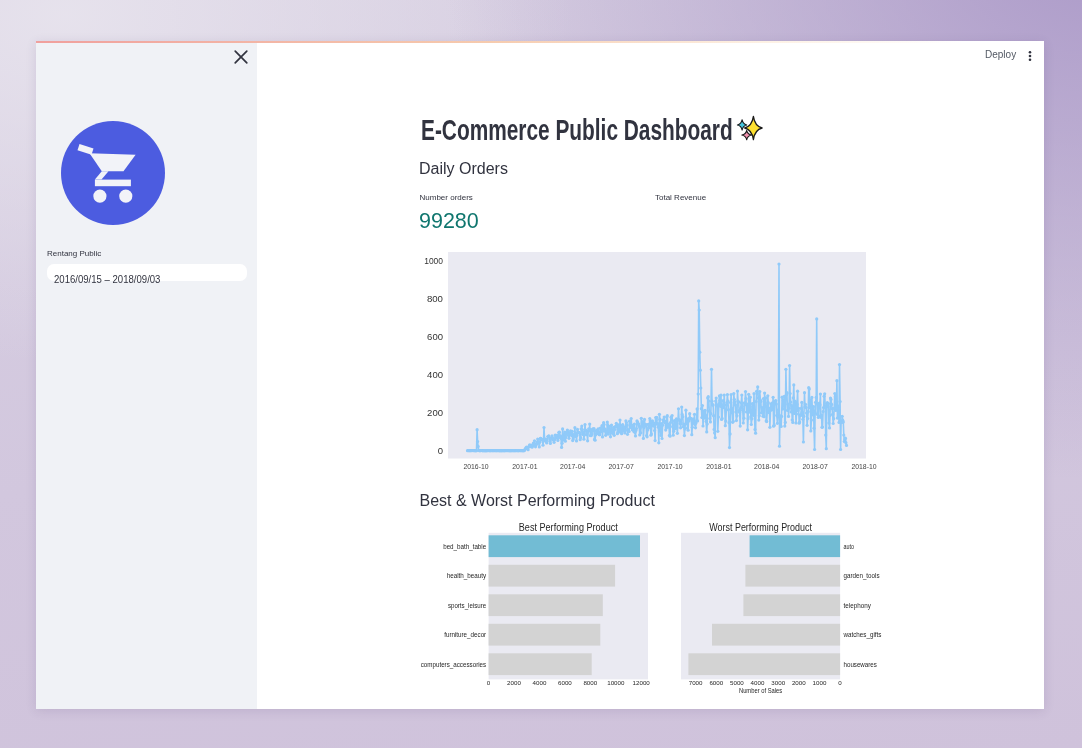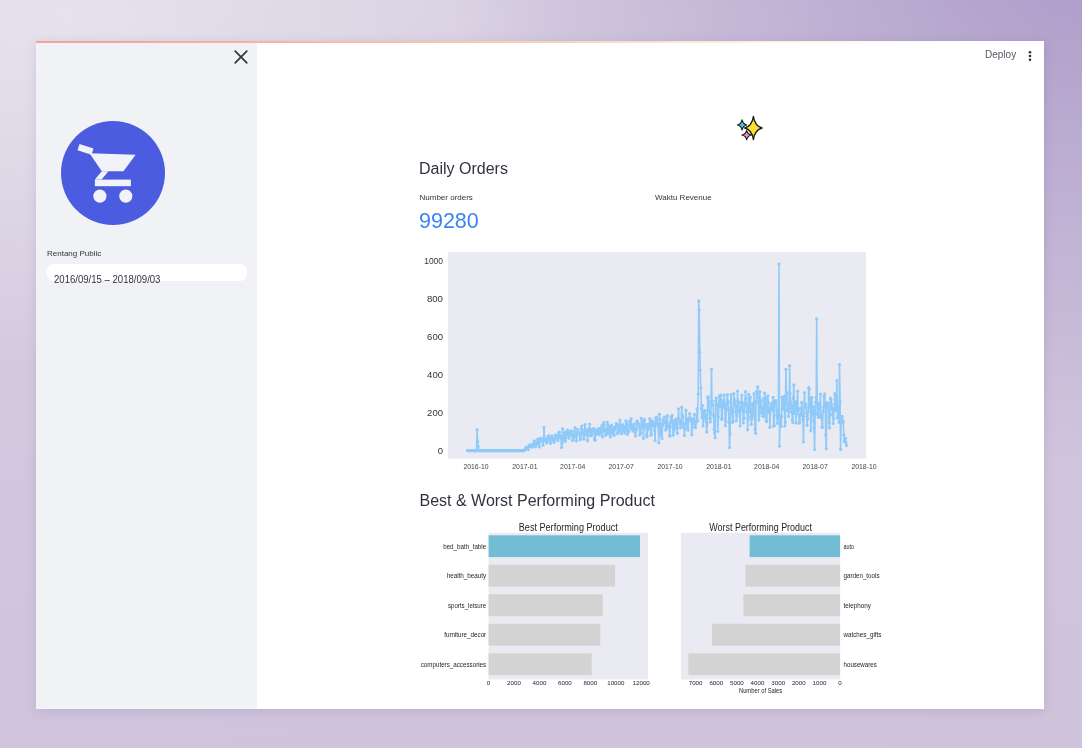--- a/index.html
+++ b/index.html
@@ -11,21 +11,21 @@
 .sidebar{position:absolute;left:0;top:2px;width:221px;height:666px;background:#f0f2f6}
 .xbtn{position:absolute;left:196px;top:4.8px;width:18px;height:18px}
 .slabel{position:absolute;left:11px;top:206px;font-size:8px;color:#31333f}
 .dbox{position:absolute;left:11px;top:221.4px;width:200px;height:17px;background:#fff;border-radius:7px}
 .dbox span{position:absolute;left:7px;top:8.3px;font-size:11px;color:#31333f;display:inline-block;transform:scaleX(.87);transform-origin:0 0;white-space:nowrap}
 .deploy{position:absolute;left:949px;top:8px;font-size:10px;color:#525863}
 .title{position:absolute;left:385px;top:71.5px;font-size:30px;font-weight:bold;color:#31333f;white-space:nowrap}
 .title span{display:inline-block;transform:scaleX(.695);transform-origin:0 0}
 .h2{position:absolute;font-size:16px;font-weight:normal;color:#31333f;white-space:nowrap}
 .mlabel{position:absolute;font-size:8px;color:#31333f}
-.mval{position:absolute;font-size:21.5px;color:#3b82f6;white-space:nowrap}
+.mval{position:absolute;font-size:21.5px;color:#0f766e;white-space:nowrap}
 </style></head>
 <body>
 <div class="win">
 <div class="sidebar">
 <svg class="xbtn" viewBox="0 0 18 18">
         <path d="M3.2 3.2 L14.8 14.8 M14.8 3.2 L3.2 14.8" stroke="#31333f" stroke-width="1.7" stroke-linecap="round"></path>
       </svg>
 <svg style="position:absolute;left:24px;top:77px" width="106" height="106" viewBox="0 0 106 106">
 <circle cx="53" cy="53" r="52" fill="#4c5ce0"></circle>
 <g fill="#f2f3f8">
@@ -44,29 +44,30 @@
 </div>
 <div class="deco"></div>
 <div class="deploy">Deploy</div>
 <svg style="position:absolute;left:989px;top:7.5px" width="10" height="16" viewBox="0 0 10 16">
       <g fill="#31333f">
         <circle cx="5" cy="3.2" r="1.3"></circle>
         <circle cx="5" cy="7" r="1.3"></circle>
         <circle cx="5" cy="10.8" r="1.3"></circle>
       </g>
     </svg>
+<div class="title"><span>E-Commerce Public Dashboard</span></div>
 <svg style="position:absolute;left:700px;top:74px" width="29" height="27" viewBox="736 115 29 27">
       <path d="M742.1,119.7 Q742.852,124.06800000000001 746.8000000000001,124.9 Q742.852,125.732 742.1,130.1 Q741.3480000000001,125.732 737.4,124.9 Q741.3480000000001,124.06800000000001 742.1,119.7 Z" fill="#45c5dd" stroke="#1a1a1a" stroke-width="1.05" stroke-linejoin="round"></path>
       <path d="M753.4,116.4 Q754.792,126.144 762.1,128.0 Q754.792,129.856 753.4,139.6 Q752.0079999999999,129.856 744.6999999999999,128.0 Q752.0079999999999,126.144 753.4,116.4 Z" fill="#fde030" stroke="#1a1a1a" stroke-width="1.3" stroke-linejoin="round"></path>
       <path d="M746.7,130.4 Q747.484,134.34799999999998 751.6,135.1 Q747.484,135.852 746.7,139.79999999999998 Q745.916,135.852 741.8000000000001,135.1 Q745.916,134.34799999999998 746.7,130.4 Z" fill="#f191ae" stroke="#1a1a1a" stroke-width="1.05" stroke-linejoin="round"></path>
     </svg>
 <div class="h2" style="left:383px;top:119px">Daily Orders</div>
 <div class="mlabel" style="left:383.5px;top:151.5px">Number orders</div>
 <div class="mval" style="left:383px;top:167.5px">99280</div>
-<div class="mlabel" style="left:619px;top:151.5px">Waktu Revenue</div>
+<div class="mlabel" style="left:619px;top:151.5px">Total Revenue</div>
 <svg style="position:absolute;left:374px;top:204px" width="480" height="235" viewBox="410 245 480 235">
 <rect x="448" y="252" width="418" height="206.5" fill="#eaeaf2"></rect>
 <g clip-path="url(#c1)">
         <polyline points="467.5,450.7 468.0,450.5 468.6,450.6 469.1,450.6 469.6,450.7 470.2,450.6 470.7,450.6 471.2,450.6 471.8,450.6 472.3,450.5 472.8,450.6 473.3,450.6 473.9,450.6 474.4,450.6 474.9,450.7 475.5,450.6 476.0,450.7 476.5,450.7 477.1,429.7 477.6,441.5 478.1,446.4 478.7,450.5 479.2,450.7 479.7,450.7 480.3,450.6 480.8,450.6 481.3,450.5 481.9,450.6 482.4,450.6 482.9,450.7 483.4,450.7 484.0,450.6 484.5,450.6 485.0,450.7 485.6,450.7 486.1,450.7 486.6,450.7 487.2,450.6 487.7,450.6 488.2,450.5 488.8,450.6 489.3,450.7 489.8,450.7 490.4,450.6 490.9,450.7 491.4,450.5 491.9,450.6 492.5,450.7 493.0,450.6 493.5,450.6 494.1,450.5 494.6,450.7 495.1,450.6 495.7,450.6 496.2,450.6 496.7,450.7 497.3,450.7 497.8,450.5 498.3,450.6 498.9,450.7 499.4,450.6 499.9,450.7 500.5,450.7 501.0,450.7 501.5,450.6 502.0,450.7 502.6,450.6 503.1,450.6 503.6,450.7 504.2,450.7 504.7,450.6 505.2,450.7 505.8,450.6 506.3,450.6 506.8,450.6 507.4,450.6 507.9,450.6 508.4,450.6 509.0,450.6 509.5,450.7 510.0,450.7 510.6,450.6 511.1,450.7 511.6,450.6 512.1,450.6 512.7,450.7 513.2,450.6 513.7,450.7 514.3,450.6 514.8,450.7 515.3,450.6 515.9,450.6 516.4,450.7 516.9,450.5 517.5,450.6 518.0,450.7 518.5,450.6 519.1,450.7 519.6,450.5 520.1,450.6 520.6,450.6 521.2,450.6 521.7,450.6 522.2,450.7 522.8,450.7 523.3,450.7 523.8,450.7 524.4,450.6 524.9,449.5 525.4,448.7 526.0,447.9 526.5,447.1 527.0,448.1 527.6,447.5 528.1,449.7 528.6,447.1 529.2,445.9 529.7,444.8 530.2,445.9 530.7,446.7 531.3,445.1 531.8,446.8 532.3,447.1 532.9,445.5 533.4,443.0 533.9,443.8 534.5,440.8 535.0,444.6 535.5,446.8 536.1,444.8 536.6,444.0 537.1,442.4 537.7,439.1 538.2,441.9 538.7,442.9 539.3,446.9 539.8,442.2 540.3,438.4 540.8,438.3 541.4,439.9 541.9,439.3 542.4,439.6 543.0,445.2 543.5,440.9 544.0,427.6 544.6,440.1 545.1,439.0 545.6,439.3 546.2,441.8 546.7,442.9 547.2,439.4 547.8,436.5 548.3,436.4 548.8,435.9 549.4,437.5 549.9,441.2 550.4,443.4 550.9,438.2 551.5,439.0 552.0,435.8 552.5,437.6 553.1,439.5 553.6,440.3 554.1,442.3 554.7,439.6 555.2,435.1 555.7,438.3 556.3,436.6 556.8,436.0 557.3,435.2 557.9,440.5 558.4,437.7 558.9,432.3 559.4,432.2 560.0,437.0 560.5,435.9 561.0,438.4 561.6,447.4 562.1,443.2 562.6,428.9 563.2,436.1 563.7,439.9 564.2,436.7 564.8,432.1 565.3,441.2 565.8,437.4 566.4,433.9 566.9,432.7 567.4,430.1 568.0,432.4 568.5,435.5 569.0,438.3 569.5,435.0 570.1,433.0 570.6,430.8 571.1,432.0 571.7,435.6 572.2,431.3 572.7,440.6 573.3,439.1 573.8,436.4 574.3,434.4 574.9,427.7 575.4,436.5 575.9,432.8 576.5,440.9 577.0,435.5 577.5,429.4 578.1,432.6 578.6,432.4 579.1,432.5 579.6,433.3 580.2,439.7 580.7,437.6 581.2,428.8 581.8,426.0 582.3,429.5 582.8,434.5 583.4,432.0 583.9,439.2 584.4,434.9 585.0,424.6 585.5,430.0 586.0,430.7 586.6,434.6 587.1,433.7 587.6,440.8 588.2,431.0 588.7,428.8 589.2,430.6 589.7,424.1 590.3,435.6 590.8,429.7 591.3,435.6 591.9,433.8 592.4,430.0 592.9,428.8 593.5,430.8 594.0,428.5 594.5,439.4 595.1,440.2 595.6,434.8 596.1,430.6 596.7,433.8 597.2,430.0 597.7,433.0 598.2,428.9 598.8,433.7 599.3,434.7 599.8,434.7 600.4,428.0 600.9,431.8 601.4,427.9 602.0,425.5 602.5,436.9 603.0,427.7 603.6,422.7 604.1,424.5 604.6,431.2 605.2,429.0 605.7,435.3 606.2,433.8 606.8,433.4 607.3,422.1 607.8,424.9 608.3,434.1 608.9,426.5 609.4,426.5 609.9,431.1 610.5,436.8 611.0,429.5 611.5,425.1 612.1,430.6 612.6,433.2 613.1,433.3 613.7,427.4 614.2,435.3 614.7,429.5 615.3,426.6 615.8,426.5 616.3,423.3 616.9,425.6 617.4,433.7 617.9,432.7 618.4,424.9 619.0,426.8 619.5,431.6 620.0,420.1 620.6,430.4 621.1,432.5 621.6,433.7 622.2,425.4 622.7,424.6 623.2,430.8 623.8,427.5 624.3,426.9 624.8,432.9 625.4,430.4 625.9,420.8 626.4,422.5 627.0,425.2 627.5,434.3 628.0,430.0 628.5,429.9 629.1,431.5 629.6,421.2 630.1,424.0 630.7,427.4 631.2,418.5 631.7,426.2 632.3,429.8 632.8,429.6 633.3,425.0 633.9,431.6 634.4,424.1 634.9,432.3 635.5,436.0 636.0,430.5 636.5,428.5 637.0,420.9 637.6,422.2 638.1,424.2 638.6,424.0 639.2,426.3 639.7,434.9 640.2,428.1 640.8,432.9 641.3,418.3 641.8,426.2 642.4,421.9 642.9,421.8 643.4,438.4 644.0,427.6 644.5,419.4 645.0,424.5 645.6,425.6 646.1,424.7 646.6,435.6 647.1,436.8 647.7,430.0 648.2,424.3 648.7,428.0 649.3,424.7 649.8,418.5 650.3,420.6 650.9,435.2 651.4,433.9 651.9,422.1 652.5,420.9 653.0,425.6 653.5,425.9 654.1,423.1 654.6,430.5 655.1,440.6 655.7,417.5 656.2,419.9 656.7,417.4 657.2,424.2 657.8,423.5 658.3,427.2 658.8,442.8 659.4,414.3 659.9,419.3 660.4,429.9 661.0,435.4 661.5,423.7 662.0,438.5 662.6,425.2 663.1,419.9 663.6,420.3 664.2,417.1 664.7,422.6 665.2,421.4 665.7,430.1 666.3,427.9 666.8,416.9 667.3,415.7 667.9,427.2 668.4,424.3 668.9,424.9 669.5,435.3 670.0,436.2 670.5,422.5 671.1,417.2 671.6,419.8 672.1,415.6 672.7,426.7 673.2,435.2 673.7,431.3 674.3,420.8 674.8,420.9 675.3,428.7 675.8,420.4 676.4,418.8 676.9,427.7 677.4,433.3 678.0,419.6 678.5,408.8 679.0,420.0 679.6,419.8 680.1,423.6 680.6,427.8 681.2,423.1 681.7,407.0 682.2,414.4 682.8,416.7 683.3,426.7 683.8,424.3 684.4,435.6 684.9,428.9 685.4,423.9 685.9,410.2 686.5,423.4 687.0,419.0 687.5,428.0 688.1,430.2 688.6,418.7 689.1,421.0 689.7,413.7 690.2,418.0 690.7,418.3 691.3,419.1 691.8,434.7 692.3,427.3 692.9,419.2 693.4,419.1 693.9,423.3 694.5,414.3 695.0,424.5 695.5,427.8 696.0,423.1 696.6,420.8 697.1,408.9 697.6,420.9 698.2,394.0 698.7,300.9 699.2,310.0 699.8,352.2 700.3,370.2 700.8,388.0 701.4,408.7 701.9,417.5 702.4,405.5 703.0,426.0 703.5,418.2 704.0,411.1 704.5,417.7 705.1,410.4 705.6,415.4 706.1,421.4 706.7,431.9 707.2,424.0 707.7,397.9 708.3,396.7 708.8,401.0 709.3,411.2 709.9,418.4 710.4,421.9 710.9,413.7 711.5,369.3 712.0,401.2 712.5,404.9 713.1,404.9 713.6,415.7 714.1,429.4 714.6,432.9 715.2,437.7 715.7,401.1 716.2,398.0 716.8,405.0 717.3,405.7 717.8,431.3 718.4,417.1 718.9,403.9 719.4,395.9 720.0,400.3 720.5,406.3 721.0,395.2 721.6,419.5 722.1,418.4 722.6,406.5 723.2,400.7 723.7,407.6 724.2,395.1 724.7,404.9 725.3,425.7 725.8,421.1 726.3,410.0 726.9,402.6 727.4,394.6 727.9,401.0 728.5,409.5 729.0,422.7 729.5,447.6 730.1,433.9 730.6,402.5 731.1,394.5 731.7,408.4 732.2,412.8 732.7,422.3 733.2,421.3 733.8,393.6 734.3,399.3 734.8,401.8 735.4,405.1 735.9,412.0 736.4,420.6 737.0,415.8 737.5,391.1 738.0,401.1 738.6,402.0 739.1,410.7 739.6,412.3 740.2,426.1 740.7,408.2 741.2,402.8 741.8,395.0 742.3,406.5 742.8,410.2 743.3,423.0 743.9,418.2 744.4,402.8 744.9,404.7 745.5,391.5 746.0,398.5 746.5,412.0 747.1,404.1 747.6,429.8 748.1,418.7 748.7,394.3 749.2,399.9 749.7,412.1 750.3,397.2 750.8,416.7 751.3,424.5 751.9,418.8 752.4,403.6 752.9,406.6 753.4,415.1 754.0,393.7 754.5,415.4 755.0,429.4 755.6,433.2 756.1,401.5 756.6,391.3 757.2,393.5 757.7,386.9 758.2,398.0 758.8,420.1 759.3,415.7 759.8,391.6 760.4,400.2 760.9,401.6 761.4,412.8 762.0,407.5 762.5,408.8 763.0,416.2 763.5,398.6 764.1,416.7 764.6,393.1 765.1,403.1 765.7,397.9 766.2,420.9 766.7,421.6 767.3,410.9 767.8,395.8 768.3,402.7 768.9,412.6 769.4,408.4 769.9,427.3 770.5,410.4 771.0,404.1 771.5,408.2 772.0,403.1 772.6,409.7 773.1,397.3 773.6,426.2 774.2,425.2 774.7,401.6 775.2,401.2 775.8,400.6 776.3,404.1 776.8,415.4 777.4,423.3 777.9,416.4 778.4,409.8 779.0,264.0 779.5,446.2 780.0,417.2 780.6,415.8 781.1,426.4 781.6,416.4 782.1,397.2 782.7,409.1 783.2,400.2 783.7,401.0 784.3,396.4 784.8,426.1 785.3,422.4 785.9,369.3 786.4,394.8 786.9,392.6 787.5,410.4 788.0,404.2 788.5,416.4 789.1,408.2 789.6,365.5 790.1,393.5 790.7,402.0 791.2,412.0 791.7,405.5 792.2,420.0 792.8,422.4 793.3,397.8 793.8,384.9 794.4,413.5 794.9,401.0 795.4,401.9 796.0,422.9 796.5,414.0 797.0,404.2 797.6,391.2 798.1,410.6 798.6,408.3 799.2,423.2 799.7,422.0 800.2,414.9 800.8,415.4 801.3,408.4 801.8,402.4 802.3,412.2 802.9,419.3 803.4,442.0 803.9,416.4 804.5,392.7 805.0,407.1 805.5,404.3 806.1,407.5 806.6,413.1 807.1,425.3 807.7,418.5 808.2,411.7 808.7,387.7 809.3,388.9 809.8,407.7 810.3,399.8 810.8,430.9 811.4,420.1 811.9,397.4 812.4,411.0 813.0,414.8 813.5,406.5 814.0,428.2 814.6,449.5 815.1,412.7 815.6,402.3 816.2,397.4 816.7,318.9 817.2,414.3 817.8,404.0 818.3,417.5 818.8,416.0 819.4,403.1 819.9,404.7 820.4,394.0 820.9,417.3 821.5,415.0 822.0,427.3 822.5,427.1 823.1,411.5 823.6,407.6 824.1,396.3 824.7,393.8 825.2,406.5 825.7,435.1 826.3,448.7 826.8,403.5 827.3,402.7 827.9,406.6 828.4,403.5 828.9,423.0 829.5,427.9 830.0,415.5 830.5,398.1 831.0,399.4 831.6,404.4 832.1,408.6 832.6,414.4 833.2,423.5 833.7,418.7 834.2,408.4 834.8,393.6 835.3,396.8 835.8,410.5 836.4,406.0 836.9,380.7 837.4,418.1 838.0,407.9 838.5,406.0 839.0,422.4 839.5,364.6 840.1,401.6 840.6,449.5 841.1,421.6 841.7,422.5 842.2,416.3 842.7,420.2 843.3,421.9 843.8,435.0 844.3,441.5 844.9,439.5 845.4,438.2 845.9,442.7 846.5,445.4" fill="none" stroke="#90caf9" stroke-width="1.6" stroke-linejoin="round"></polyline>
         <g fill="#90caf9">
           <circle cx="467.5" cy="450.7" r="1.6"></circle>
           <circle cx="468.0" cy="450.5" r="1.6"></circle>
           <circle cx="468.6" cy="450.6" r="1.6"></circle>
           <circle cx="469.1" cy="450.6" r="1.6"></circle>
           <circle cx="469.6" cy="450.7" r="1.6"></circle>

